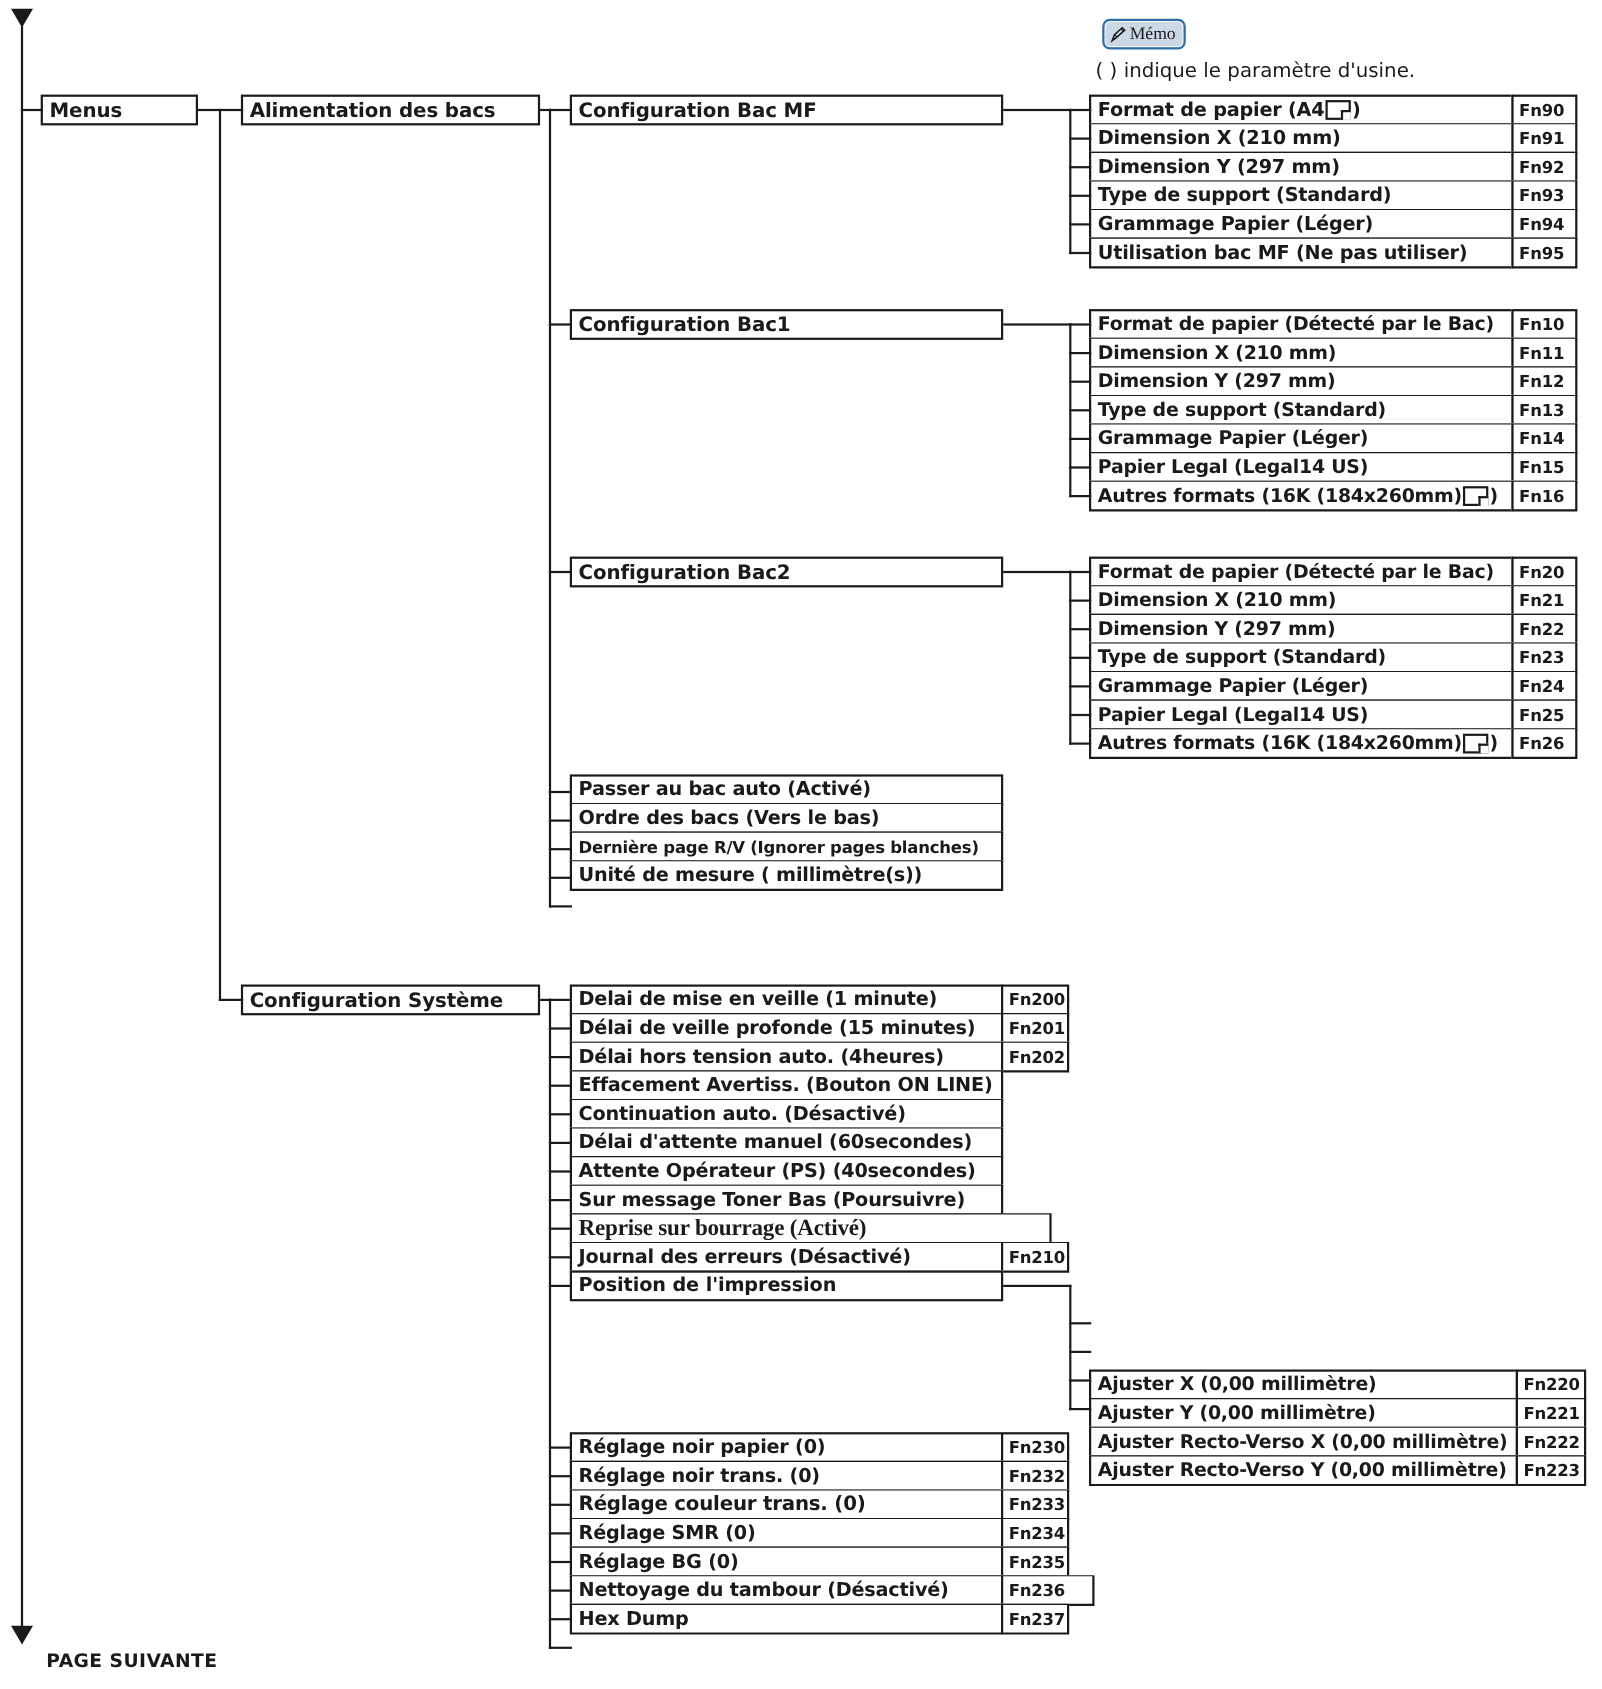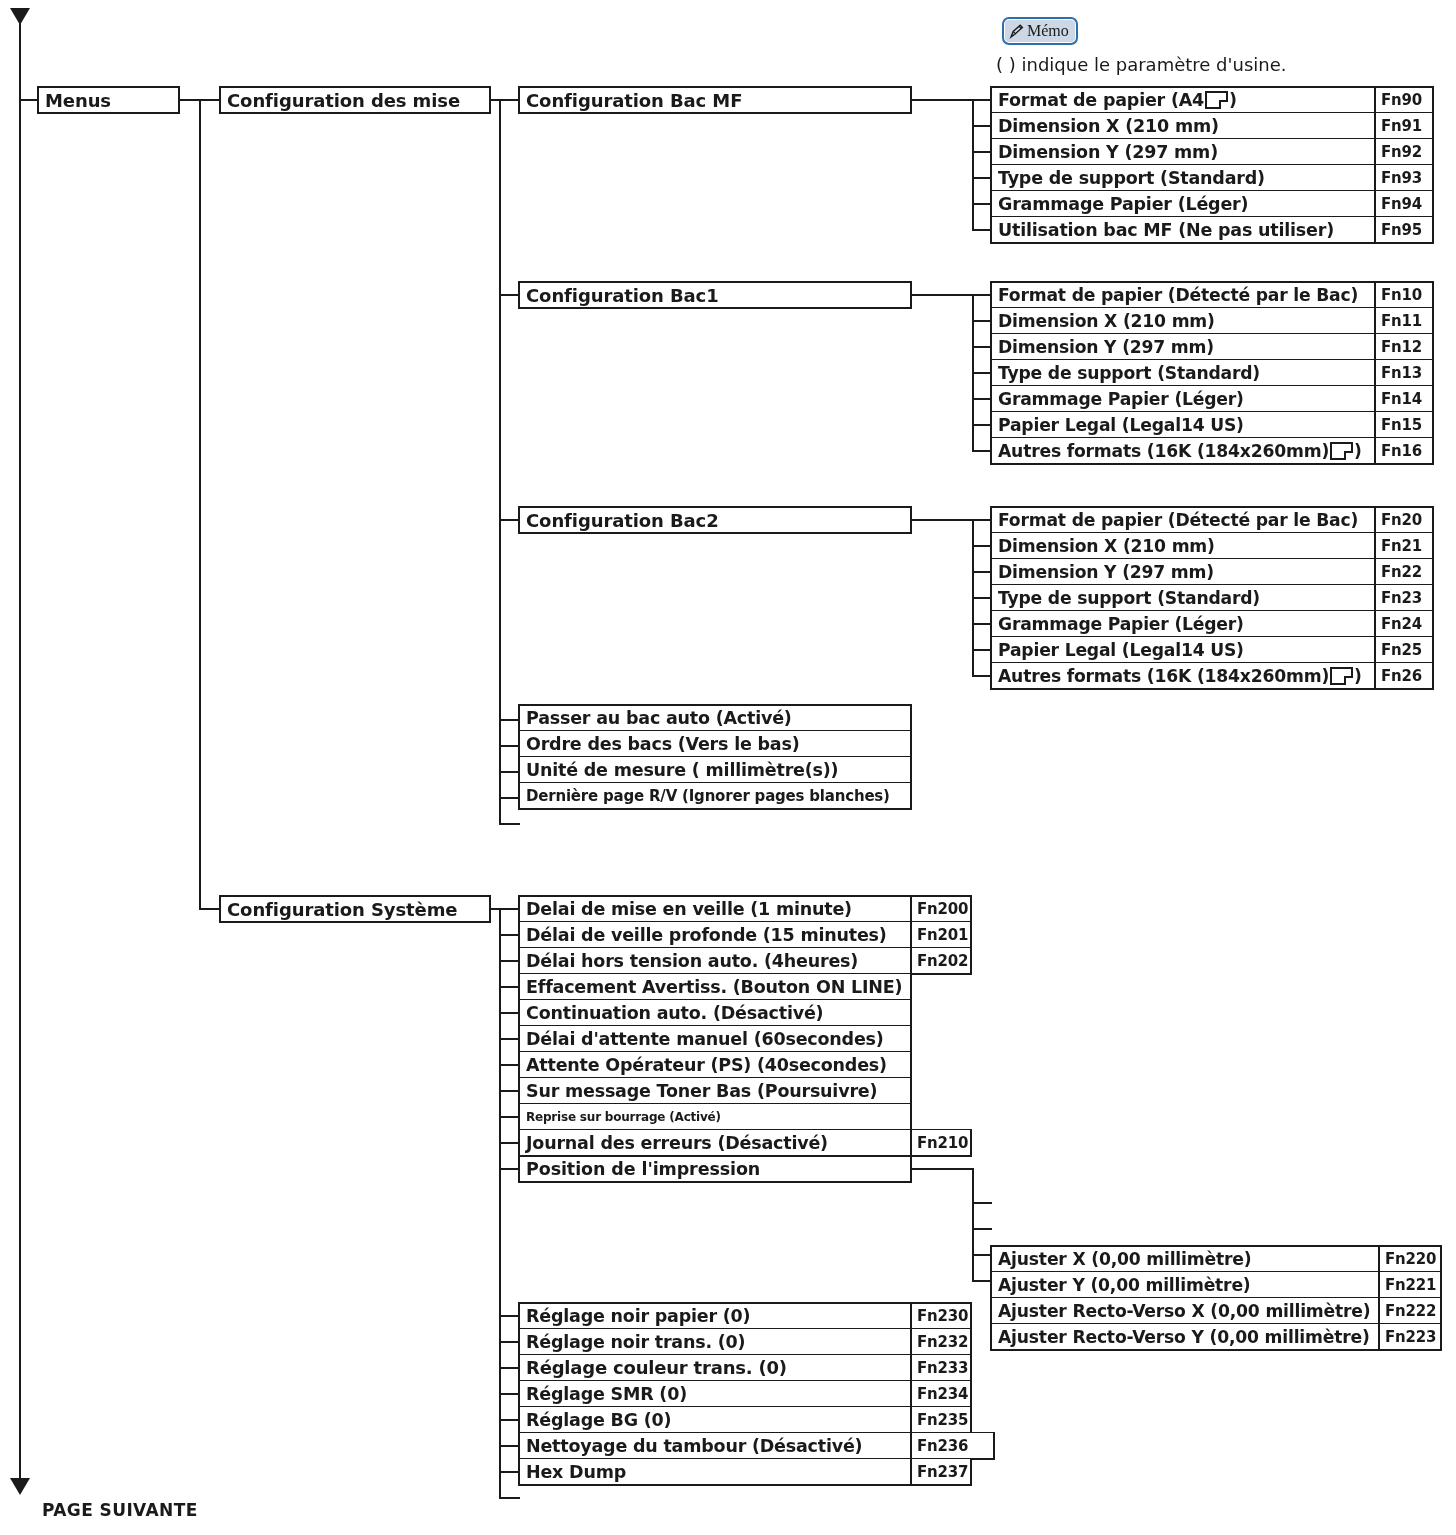--- a/index.html
+++ b/index.html
@@ -132,21 +132,21 @@
         <svg width="17" height="17" viewBox="0 0 17 17">
           <path d="M3 14 L5.2 8.5 L12.2 2.2 L14.4 4.4 L7.4 10.7 Z" fill="none" stroke="#1a1a1a" stroke-width="1.4"></path>
           <line x1="5.2" y1="8.5" x2="7.4" y2="10.7" stroke="#1a1a1a" stroke-width="1.1"></line>
           <line x1="11.1" y1="3.3" x2="13.3" y2="5.5" stroke="#1a1a1a" stroke-width="1.1"></line>
         </svg>
       </span>
       <span id="memoLbl">Mémo</span>
     </div>
     <div class="memo-note" style="left: 996px; top: 54px;">(    ) indique le paramètre d'usine.</div>
     <div class="node" style="left: 37px; top: 86px; width: 143px; height: 28px; font-size: 18px;">Menus</div>
-    <div class="node" style="left: 219px; top: 86px; width: 272px; height: 28px; font-size: 18px;">Configuration des mise</div>
+    <div class="node" style="left: 219px; top: 86px; width: 272px; height: 28px; font-size: 18px;">Alimentation des bacs</div>
     <div class="node" style="left: 518px; top: 86px; width: 394px; height: 28px; font-size: 18px;">Configuration Bac MF</div>
     <div class="node" style="left: 518px; top: 281px; width: 394px; height: 28px; font-size: 18px;">Configuration Bac1</div>
     <div class="node" style="left: 518px; top: 506px; width: 394px; height: 28px; font-size: 18px;">Configuration Bac2</div>
     <div class="node" style="left: 219px; top: 895px; width: 272px; height: 28px; font-size: 18px;">Configuration Système</div>
     <div class="hline" style="left: 19px; top: 99px; width: 20px;"></div>
     <div class="hline" style="left: 180px; top: 99px; width: 41px;"></div>
     <div class="vline" style="left: 199px; top: 99px; height: 811px;"></div>
     <div class="hline" style="left: 199px; top: 908px; width: 22px;"></div>
     <div class="hline" style="left: 491px; top: 99px; width: 10px;"></div>
     <div class="stack" style="left: 990px; top: 86px;">
@@ -274,24 +274,24 @@
     <div class="hline" style="left: 972px; top: 649px; width: 20px;"></div>
     <div class="hline" style="left: 972px; top: 675px; width: 20px;"></div>
     <div class="stack" style="left: 518px; top: 706px;">
       <div class="row" style="margin-top: -2px;">
         <div class="cellL" style="width: 394px; height: 28px; font-size: 17.5px;">Passer au bac auto (Activé)</div>
       </div>
       <div class="row" style="margin-top: -2px;">
         <div class="cellL" style="width: 394px; height: 28px; font-size: 17.5px;">Ordre des bacs (Vers le bas)</div>
       </div>
       <div class="row" style="margin-top: -2px;">
+        <div class="cellL" style="width: 394px; height: 28px; font-size: 15px;">Dernière page R/V (Ignorer pages blanches)</div>
+      </div>
+      <div class="row" style="margin-top: -2px;">
         <div class="cellL" style="width: 394px; height: 28px; font-size: 17.5px;">Unité de mesure ( millimètre(s))</div>
-      </div>
-      <div class="row" style="margin-top: -2px;">
-        <div class="cellL" style="width: 394px; height: 28px; font-size: 15px;">Dernière page R/V (Ignorer pages blanches)</div>
       </div>
     </div>
     <div class="vline" style="left: 499px; top: 99px; height: 726px;"></div>
     <div class="hline" style="left: 499px; top: 99px; width: 21px;"></div>
     <div class="hline" style="left: 499px; top: 294px; width: 21px;"></div>
     <div class="hline" style="left: 499px; top: 519px; width: 21px;"></div>
     <div class="hline" style="left: 499px; top: 719px; width: 21px;"></div>
     <div class="hline" style="left: 499px; top: 745px; width: 21px;"></div>
     <div class="hline" style="left: 499px; top: 771px; width: 21px;"></div>
     <div class="hline" style="left: 499px; top: 797px; width: 21px;"></div>
@@ -318,21 +318,21 @@
       <div class="row" style="margin-top: -2px;">
         <div class="cellL" style="width: 394px; height: 28px; font-size: 17.5px;">Délai d'attente manuel (60secondes)</div>
       </div>
       <div class="row" style="margin-top: -2px;">
         <div class="cellL" style="width: 394px; height: 28px; font-size: 17.5px;">Attente Opérateur (PS) (40secondes)</div>
       </div>
       <div class="row" style="margin-top: -2px;">
         <div class="cellL" style="width: 394px; height: 28px; font-size: 17.5px;">Sur message Toner Bas (Poursuivre)</div>
       </div>
       <div class="row" style="margin-top: -2px;">
-        <div class="cellL" style="width: 394px; height: 28px; font-size: 12px;">Reprise sur bourrage (Activé)</div>
+        <div class="cellL" style="width: 438px; height: 28px; font-size: 21px; font-family: Liberation Serif, serif;">Reprise sur bourrage (Activé)</div>
       </div>
       <div class="row" style="margin-top: -2px;">
         <div class="cellL" style="width: 394px; height: 28px; font-size: 17.5px;">Journal des erreurs (Désactivé)</div>
         <div class="cellR" style="width: 62px; height: 28px; margin-left: -2px;">Fn210</div>
       </div>
     </div>
     <div class="node" style="left: 518px; top: 1155px; width: 394px; height: 28px; font-size: 17.5px;">Position de l'impression</div>
     <div class="stack" style="left: 518px; top: 1302px;">
       <div class="row" style="margin-top: 0px;">
         <div class="cellL" style="width: 394px; height: 28px; font-size: 17.5px;">Réglage noir papier (0)</div>

